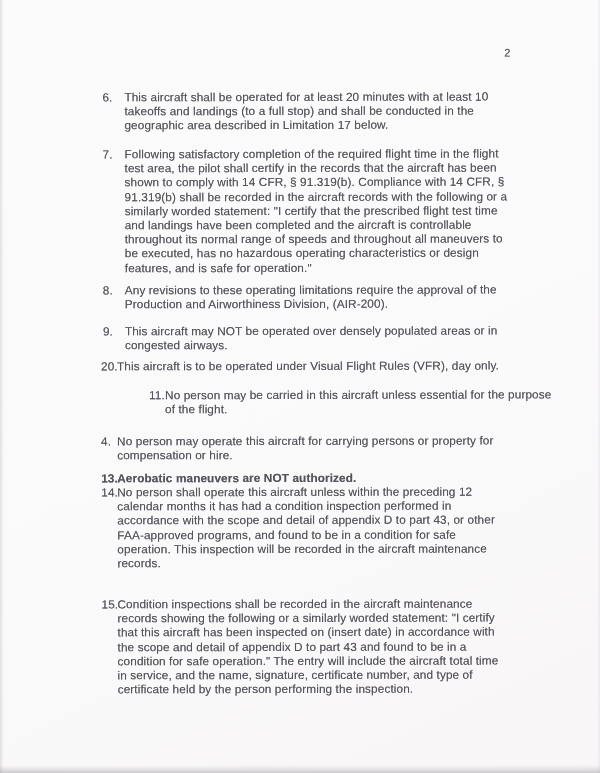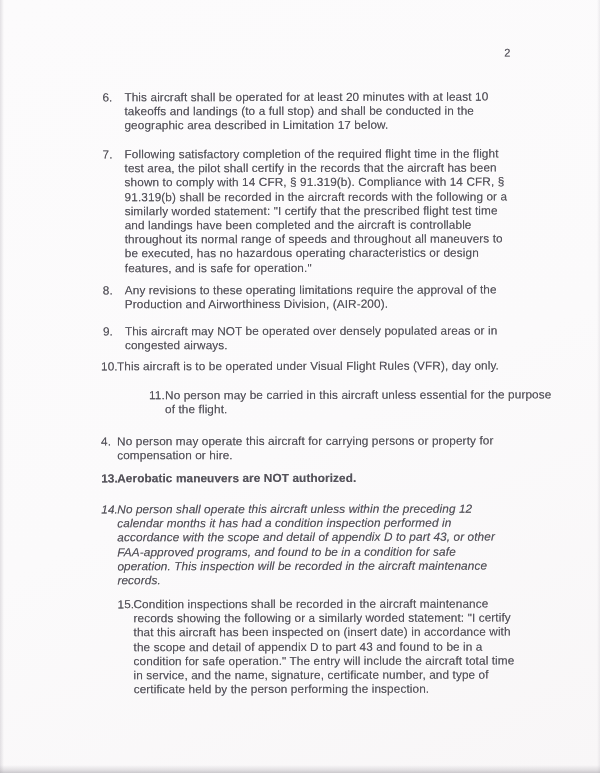--- a/index.html
+++ b/index.html
@@ -55,22 +55,22 @@
   .item.double .txt { left: 16px; }
 
   .i6  { top: 90px; }
   .i7  { top: 147px; }
   .i8  { top: 283px; }
   .i9  { top: 324px; }
   .i10 { top: 359px; }
   .i11 { top: 388px; margin-left: 48px; }
   .i12 { top: 434px; }
   .i13 { top: 471px; font-weight: bold; }
-  .i14 { top: 502px; font-style: italic; }
-  .i15 { top: 597px; margin-left: 16px; }
+  .i14 { top: 485px; }
+  .i15 { top: 597px; }
 
   
   .scan-edge-left {
     position: absolute;
     left: 0; top: 0; bottom: 0;
     width: 4px;
     background: linear-gradient(to right, rgba(185,181,188,0.38), rgba(185,181,188,0));
     pointer-events: none;
   }
   .scan-edge-right {
@@ -122,21 +122,21 @@
 Production and Airworthiness Division, (AIR-200).</span>
     </div>
 
     <div class="item single i9">
       <span class="num">9.</span>
       <span class="txt">This aircraft may NOT be operated over densely populated areas or in
 congested airways.</span>
     </div>
 
     <div class="item double i10">
-      <span class="num">10.</span>
+      <span class="num">20.</span>
       <span class="txt">This aircraft is to be operated under Visual Flight Rules (VFR), day only.</span>
     </div>
 
     <div class="item double i11">
       <span class="num">11.</span>
       <span class="txt">No person may be carried in this aircraft unless essential for the purpose
 of the flight.</span>
     </div>
 
     <div class="item double i12">

